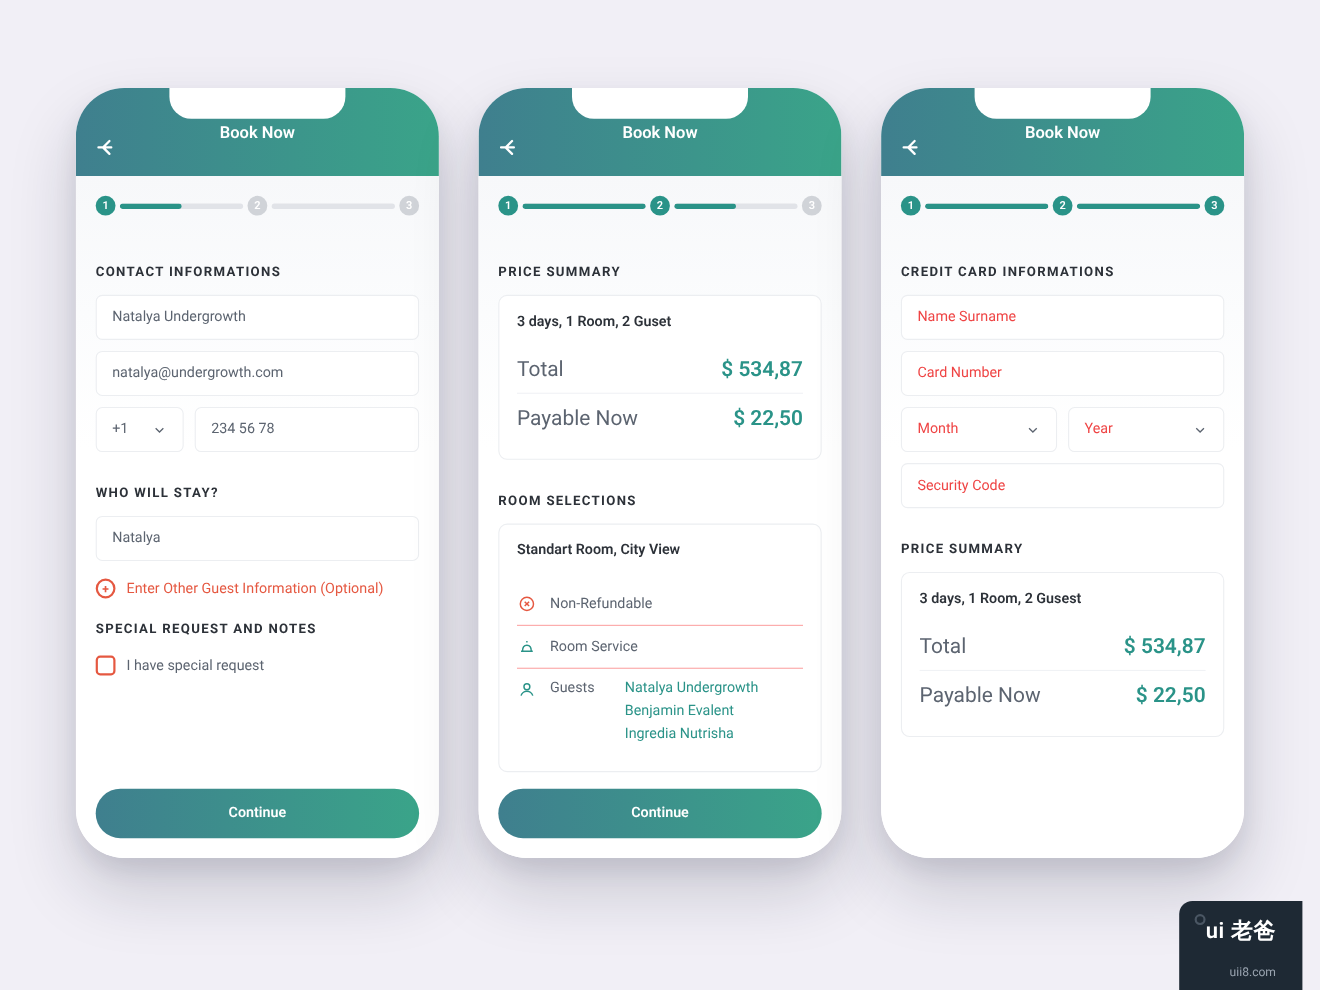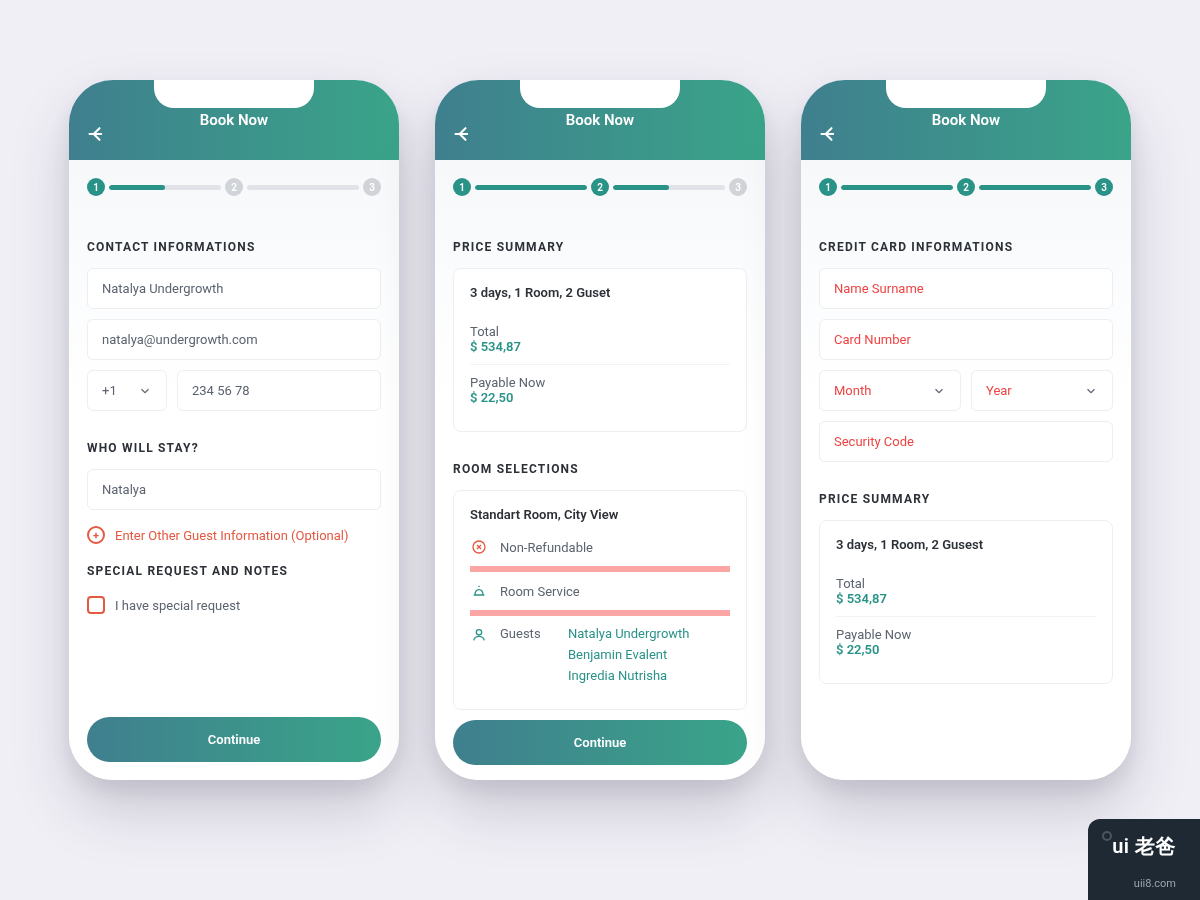--- a/index.html
+++ b/index.html
@@ -171,48 +171,47 @@
   }
   .card .title {
     font-size: 13px;
     font-weight: 600;
     color: #2c3138;
     margin-bottom: 14px;
   }
   .kv {
     display: flex;
     justify-content: space-between;
-    font-size: 13px;
+    font-size: 19px;
     color: #5c6470;
     padding: 10px 0;
-    flex-direction: column;
   }
   .kv + .kv { border-top: 1px solid #f0f2f5; }
   .amount { color: #2a9388; font-weight: 600; }
-  .room-card .title { margin-bottom: 6px; }
+  .room-card .title { margin-bottom: 22px; }
   .room-line {
     display: flex;
     align-items: center;
     gap: 12px;
     font-size: 13px;
     color: #5c6470;
     padding: 10px 0;
   }
-  .room-line + .room-line { border-top: 6px solid #fca5a5; }
+  .room-line + .room-line { border-top: 1px solid #fca5a5; }
   .room-icon {
     width: 18px; height: 18px;
     display:flex; align-items:center; justify-content:center;
     flex-shrink:0;
   }
   .guest-list { display:flex; flex-direction:column; gap:6px; font-size:13px; }
   .guest-list span { color: #2a9388; }
   .guest-label { color:#5c6470 !important; width:56px; }
   .watermark {
     position: absolute;
-    right: 0;
+    right: 16px;
     bottom: 0;
     background: #1e2934;
     color: #fff;
     padding: 14px 24px 10px;
     border-top-left-radius: 12px;
     text-align: right;
   }
   .watermark .logo { font-size: 20px; font-weight: 600; letter-spacing: 0.5px; }
   .watermark .sub { font-size: 11px; color: #9aa4b0; margin-top:17px; }
   .wm-circle {

